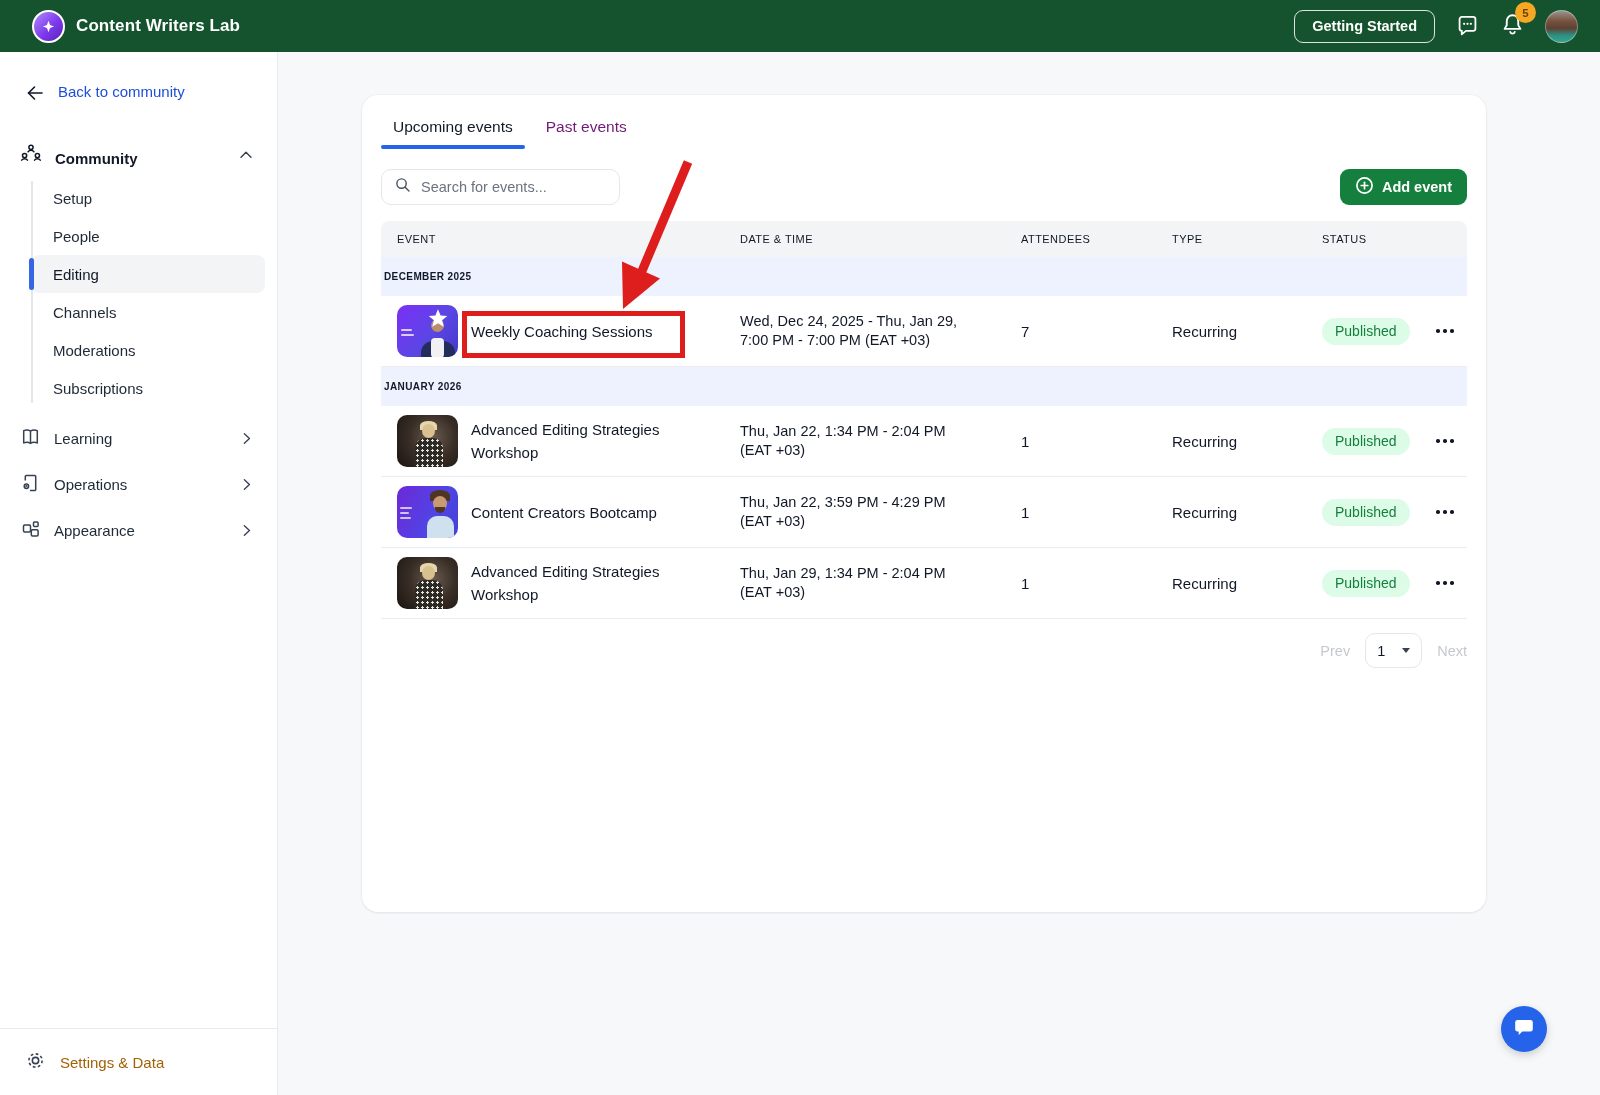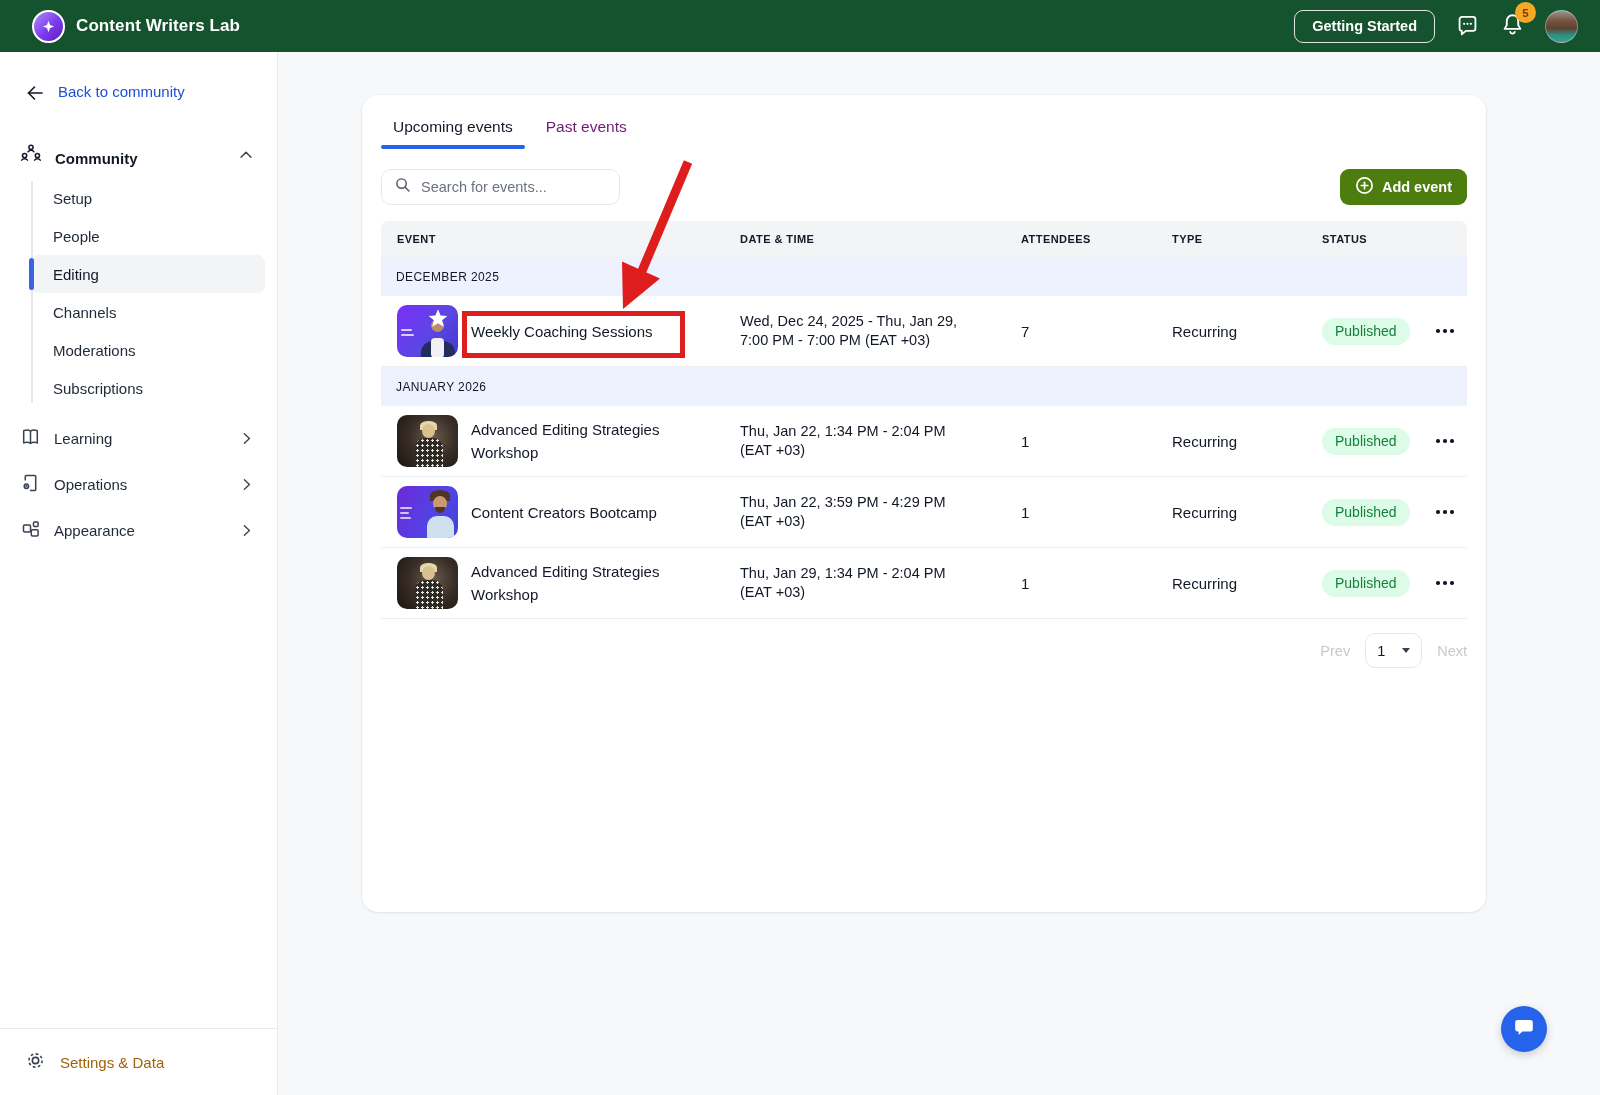--- a/index.html
+++ b/index.html
@@ -106,38 +106,38 @@
   .toolbar { display:flex; justify-content:space-between; align-items:center; margin-top:20px; }
   .search {
     width:239px; height:36px; border:1px solid #E5E7EB; border-radius:10px;
     display:flex; align-items:center; gap:9px; padding:0 12px; background:#fff;
   }
   .search input {
     border:none; outline:none; flex:1; font-size:14.5px; font-family:inherit; color:#404040; background:transparent;
   }
   .search input::placeholder { color:#6B7280; }
   .btn-add {
-    height:36px; padding:0 15px; border-radius:9px; background:#4d7c0f; color:#fff;
+    height:36px; padding:0 15px; border-radius:9px; background:#15803d; color:#fff;
     display:flex; align-items:center; gap:8px; font-size:14.5px; font-weight:600;
   }
 
   .table { margin-top:16px; }
   .grid-row {
     display:grid;
     grid-template-columns: 359px 281px 151px 150px 100px 1fr;
     align-items:center;
   }
   .thead { background:#F3F4F6; height:36px; border-radius:8px 8px 0 0; }
   .thead .hcell {
-    font-size:11px; font-weight:700; letter-spacing:.45px; color:#111827;
+    font-size:11px; font-weight:400; letter-spacing:.45px; color:#111827;
   }
   .thead .hcell:first-child { padding-left:16px; }
   .section-row {
-    background:#EEF2FF; height:39px; display:flex; align-items:center; padding-left:15px;
-    font-size:12px; font-weight:400; letter-spacing:.4px; color:#111827;
+    background:#EEF2FF; height:39px; display:flex; align-items:center; padding-left:3px;
+    font-size:10px; font-weight:700; letter-spacing:.4px; color:#111827;
   }
   .erow { height:71px; border-bottom:1px solid #ECEDF0; cursor:pointer; }
   .event-cell { display:flex; align-items:center; gap:13px; padding-left:16px; }
   .thumb { width:61px; height:52px; border-radius:10px; flex:none; position:relative; overflow:hidden; }
   .event-title { font-size:15px; color:#111827; line-height:23px; max-width:205px; cursor:pointer; }
   .date-cell { font-size:14.5px; color:#111827; line-height:19.5px; max-width:250px; padding-right:24px; }
   .plain-cell { font-size:15px; color:#111827; }
   .status-badge {
     display:inline-flex; align-items:center; height:27px; padding:0 13px;
     background:#DCFCE7; color:#15803D; border-radius:14px; font-size:14px;

